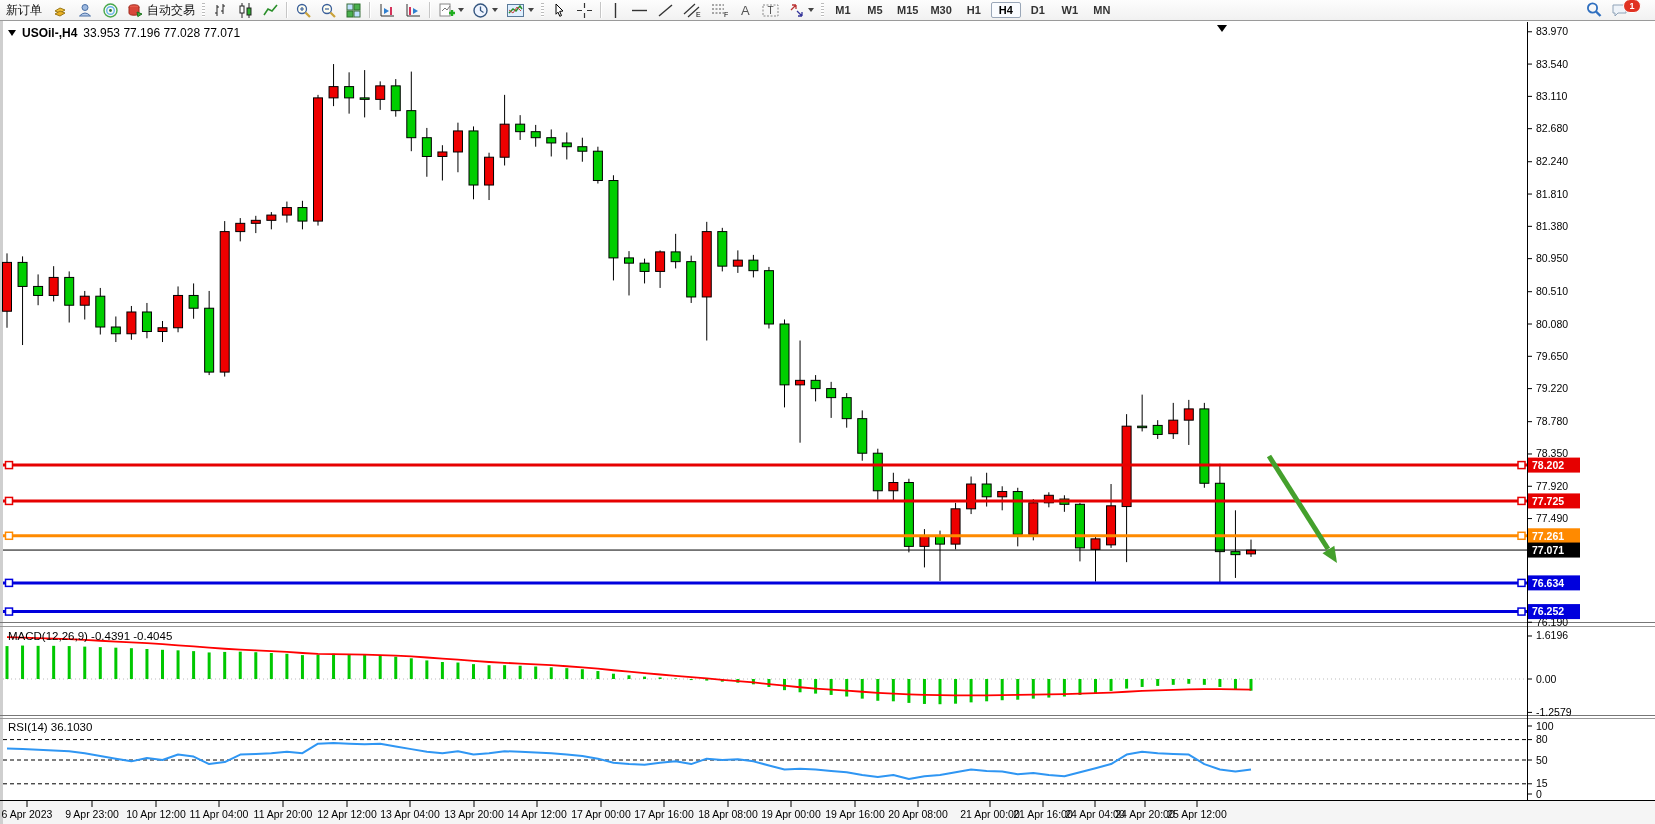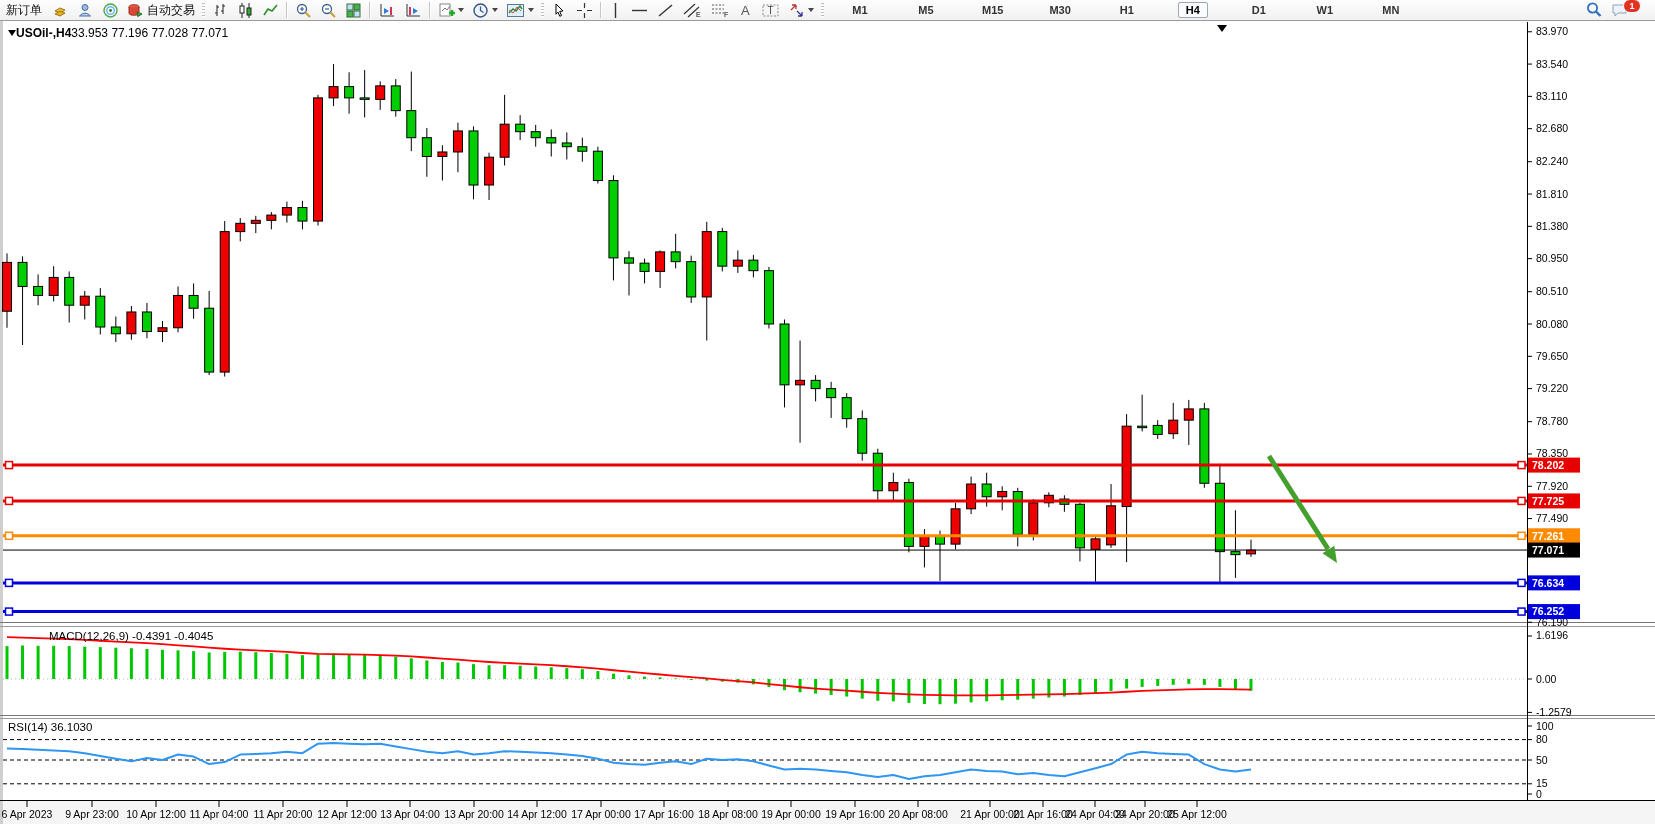--- a/index.html
+++ b/index.html
@@ -8,31 +8,31 @@
   #toolbar{position:absolute;left:0;top:0;width:1655px;height:20px;
     background:linear-gradient(#fdfdfd,#f1f1f1);border-bottom:1px solid #cfcfcf;
     display:flex;align-items:center;font-size:12px;color:#111;white-space:nowrap;}
   .tb{height:18px;display:flex;align-items:center;padding:10px 4px;cursor:default;}
   .tb svg{display:block;}
   .txtbtn{padding:0 6px;}
   .sep{width:1px;height:16px;background:#c6c6c6;border-right:1px solid #fff;margin:0 3px;}
   .grip{width:3px;height:14px;margin:0 3px;background-image:repeating-linear-gradient(#bbb 0 1px,#fff 1px 3px);}
   .car{width:0;height:0;border-left:3px solid transparent;border-right:3px solid transparent;
     border-top:4px solid #444;margin-left:3px;}
-  .tf{min-width:20px;padding:1px 4px;margin:0 18px;font-size:11px;font-weight:bold;color:#333;
+  .tf{min-width:20px;padding:1px 4px;margin:0 1px;font-size:11px;font-weight:bold;color:#333;
     border:1px solid transparent;border-radius:2px;text-align:center;}
   .tf.active{border:1px solid #9aa7b8;background:#fafcff;color:#000;}
   #right-tools{position:absolute;right:4px;top:0;height:20px;display:flex;align-items:center;}
   #chat-badge{position:relative;top:-4px;left:-6px;background:#e03323;color:#fff;border-radius:7px;
     min-width:12px;height:12px;font-size:9px;font-weight:bold;display:inline-flex;
     align-items:center;justify-content:center;padding:0 2px;border:1px solid #fff;}
   
   #chart-wrap{position:absolute;left:0;top:20px;width:1655px;height:804px;}
   .overlay{position:absolute;z-index:5;font-size:12px;color:#000;pointer-events:none;}
-  #title-overlay{left:8px;top:6px;display:flex;align-items:center;gap:0;}
+  #title-overlay{left:8px;top:6px;display:flex;align-items:center;gap:6px;}
   #title-overlay .tri{width:0;height:0;border-left:4px solid transparent;border-right:4px solid transparent;
     border-top:6px solid #000;pointer-events:auto;}
   #title-symbol{font-weight:bold;}
   .pane-label{font-size:11.5px;}
 </style>
 </head>
 <body>
 
 <div id="win">
 
@@ -244,21 +244,21 @@
       </div>
     </div>
   </div>
 
   <div id="chart-wrap">
     <div class="overlay" id="title-overlay">
       <span class="tri" style="pointer-events:auto;"></span>
       <span id="title-symbol">USOil-,H4</span>
       <span id="title-ohlc">33.953 77.196 77.028 77.071</span>
     </div>
-    <div class="overlay pane-label" id="macd-label" style="left:8px;top:610px;margin-left:41px;">MACD(12,26,9) -0.4391 -0.4045</div>
+    <div class="overlay pane-label" id="macd-label" style="left:8px;top:610px;">MACD(12,26,9) -0.4391 -0.4045</div>
     <div class="overlay pane-label" id="rsi-label" style="left:8px;top:701px;text-align:right;">RSI(14) 36.1030</div>
 
     <svg id="chart-svg" width="1655" height="804" viewBox="0 20 1655 804" xmlns="http://www.w3.org/2000/svg" style="position:absolute;left:0;top:0;">
         <rect x="0" y="20" width="1655" height="804" fill="#ffffff"></rect>
         <rect x="0" y="801" width="1655" height="23" fill="#f5f5f5"></rect>
         <rect x="0" y="20" width="3" height="804" fill="#cfcfcf"></rect>
         <line x1="0" y1="20.5" x2="1655" y2="20.5" stroke="#9a9a9a"></line>
         <line x1="7" y1="253.38499999999988" x2="7" y2="327.7587499999995" stroke="#000000" stroke-width="1"></line>
         <rect x="2.5" y="262.3999999999992" width="9" height="48.83125000000041" fill="#ee0000" stroke="#000" stroke-width="1"></rect>
         <line x1="22.55" y1="256.3899999999993" x2="22.55" y2="345.0374999999998" stroke="#000000" stroke-width="1"></line>

